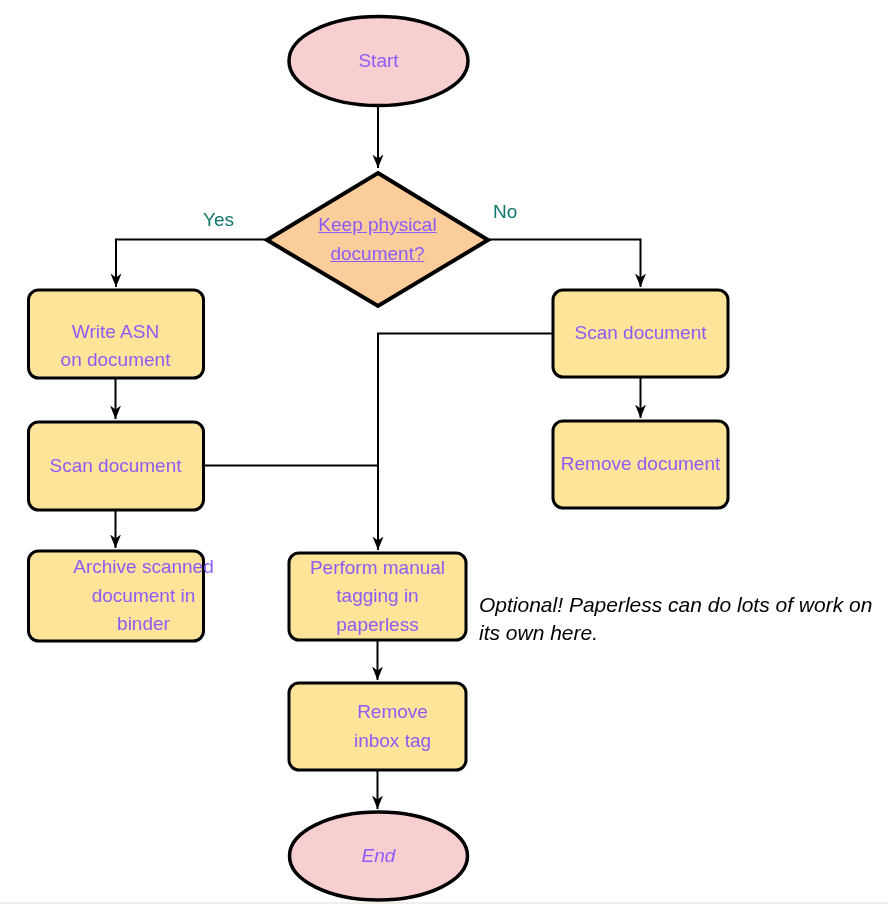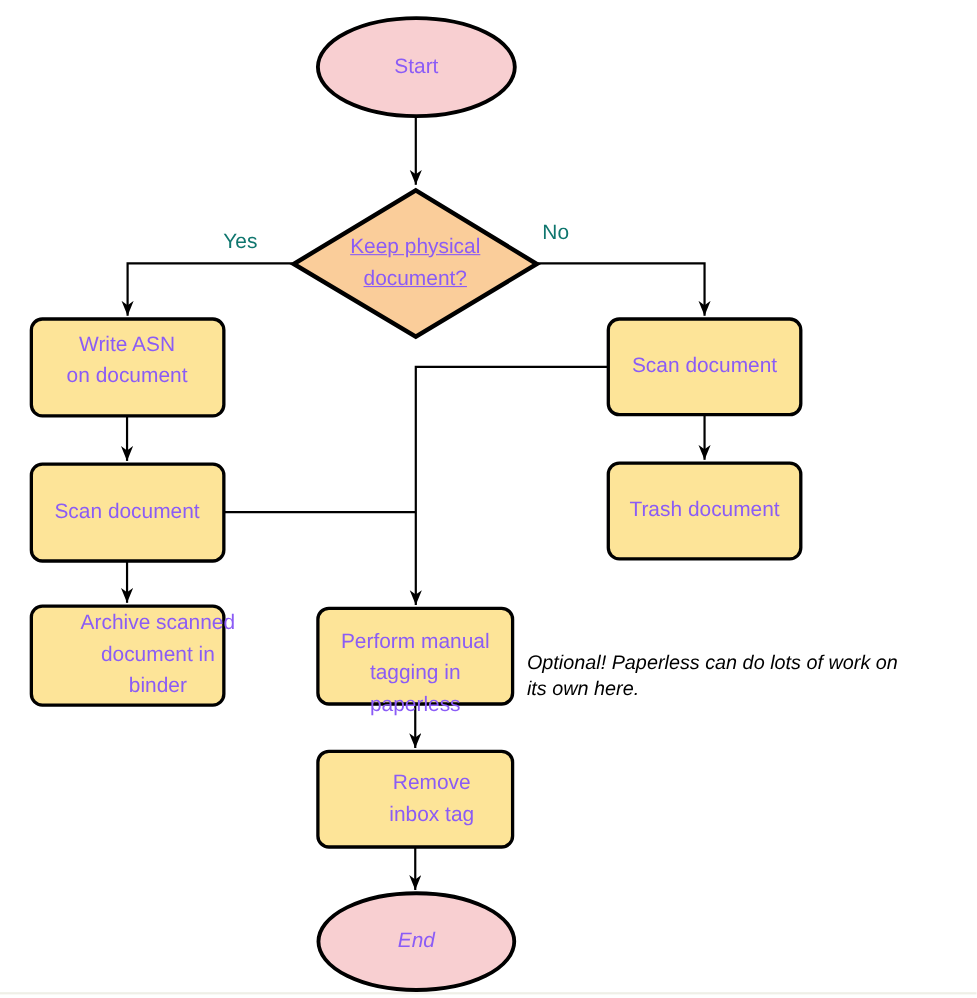--- a/index.html
+++ b/index.html
@@ -33,21 +33,21 @@
     font-size: 19px;
     color: #0f766e;
     text-align: left;
     line-height: 24px;
   }
   .annotation {
     position: absolute;
     left: 479px;
     top: 591px;
     width: 406px;
-    font-size: 18px;
+    font-size: 21px;
     font-style: italic;
     line-height: 1.33;
     color: #000000;
     white-space: pre-line;
     text-align: left;
   }
   .bottom-rule {
     position: absolute;
     left: 0;
     top: 902px;
@@ -93,34 +93,34 @@
 
   <div class="label" style="left:289px; top:17px; width:179px; height:88px;">Start</div>
 
   <div class="label" style="left:267px; top:173px; width:221px; height:133px;text-decoration:underline;">Keep physical
 document?</div>
 
   <div class="edge-label" style="left:203px; top:208px; width:54px;">Yes</div>
 
   <div class="edge-label" style="left:493px; top:200px; width:54px;">No</div>
 
-  <div class="label" style="left:28px; top:272px; width:175px; height:112px;">Write ASN
+  <div class="label" style="left:28px; top:290px; width:175px; height:112px;">Write ASN
 on document</div>
 
   <div class="label" style="left:28px; top:422px; width:175px; height:88px;">Scan document</div>
 
   <div class="label" style="left:28px; top:551px; width:175px; height:90px;margin-left:28px;">Archive scanned
 document in
 binder</div>
 
   <div class="label" style="left:553px; top:290px; width:175px; height:87px;">Scan document</div>
 
-  <div class="label" style="left:553px; top:421px; width:175px; height:87px;">Trash document</div>
+  <div class="label" style="left:553px; top:421px; width:175px; height:87px;">Remove document</div>
 
-  <div class="label" style="left:289px; top:553px; width:177px; height:87px;margin-top:16px;">Perform manual
+  <div class="label" style="left:289px; top:553px; width:177px; height:87px;">Perform manual
 tagging in
 paperless</div>
 
   <div class="label" style="left:289px; top:683px; width:207px; height:87px;">Remove
 inbox tag</div>
 
   <div class="label" style="left:289px; top:812px; width:179px; height:88px;font-style:italic;">End</div>
 
   <div class="annotation">Optional! Paperless can do lots of work on
 its own here.</div>

